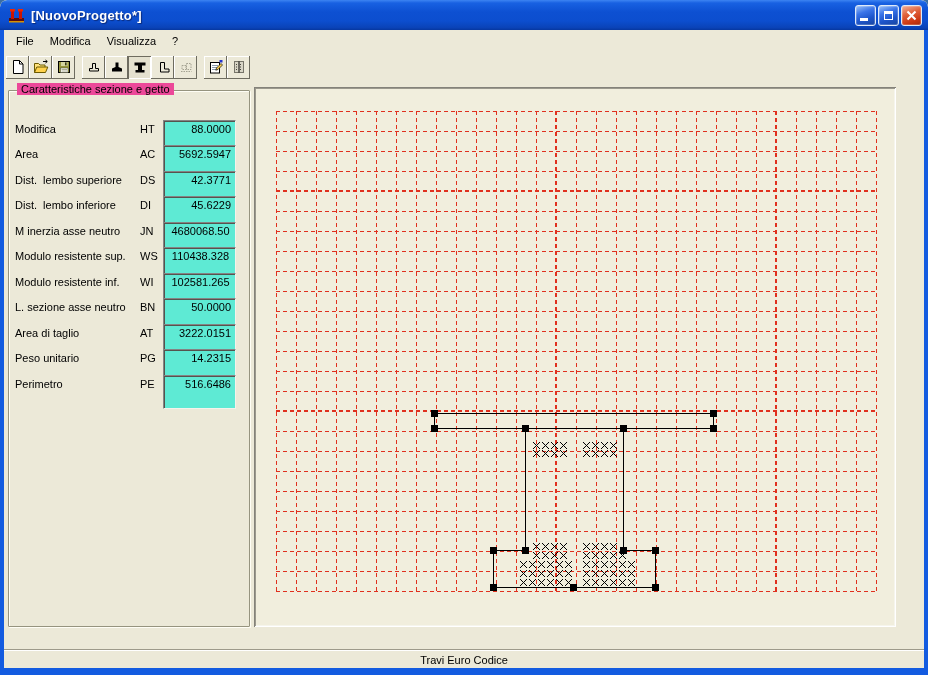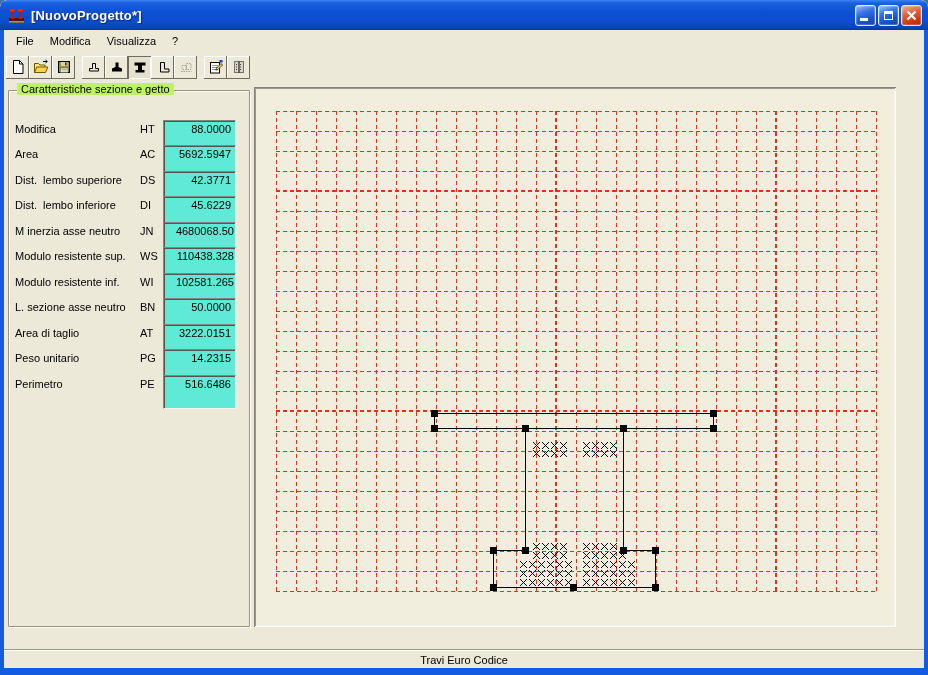--- a/index.html
+++ b/index.html
@@ -47,35 +47,35 @@
     box-shadow:inset 1px 1px 0 #6e6c60,inset -1px -1px 0 #ffffff;background:#e4e1cf;
   }
   .tb-gap{width:7px;}
   
   .client{position:absolute;left:4px;top:82px;right:4px;height:567px;background:#ece9d8;}
   .groupbox{
     position:absolute;border:1px solid #96947f;border-radius:1px;
     box-shadow:inset 1px 1px 0 #fffef5,1px 1px 0 #fffef5;
   }
   .gb-legend{
-    position:absolute;top:-8px;left:8px;background:#bef264;padding:0 4px;
+    position:absolute;top:-8px;left:8px;background:#ec4899;padding:0 4px;
     font-size:11px;color:#000;white-space:nowrap;
   }
   .left-panel{left:4px;top:8px;width:242px;height:537px;}
   .field-row{position:absolute;left:0;width:100%;height:20px;}
   .field-label{position:absolute;left:6px;top:3px;font-size:11px;white-space:pre;color:#000;}
   .field-symbol{position:absolute;left:131px;top:3px;font-size:11px;color:#000;}
   .edit{
     position:absolute;left:154px;top:0;width:73px;height:34px;background:#5eead4;
     border:1px solid;border-color:#848484 #f4f3ec #f4f3ec #848484;
     box-shadow:inset 1px 1px 0 #55544e;
     font-size:11px;line-height:16px;color:#000;text-align:right;
     padding:0 4px;overflow:hidden;white-space:nowrap;
   }
-  .edit.left{text-align:right;padding:0 1px 0 3px;}
+  .edit.left{text-align:center;padding:0 1px 0 3px;}
   .canvas-panel{
     position:absolute;left:250px;top:5px;width:642px;height:540px;background:#f1eedd;
     box-shadow:inset 1px 1px 0 #84827a,inset -1px -1px 0 #ffffff,
                inset 2px 2px 0 #9b998d,inset -2px -2px 0 #f6f5ec;
   }
   #drawing-svg{position:absolute;left:2px;top:2px;}
   .scala-box{
     left:550px;top:9px;width:79px;height:62px;background:#f1eedd;
     border-color:#98968a;box-shadow:inset 1px 1px 0 #fdfcf3,1px 1px 0 #fdfcf3;
   }

